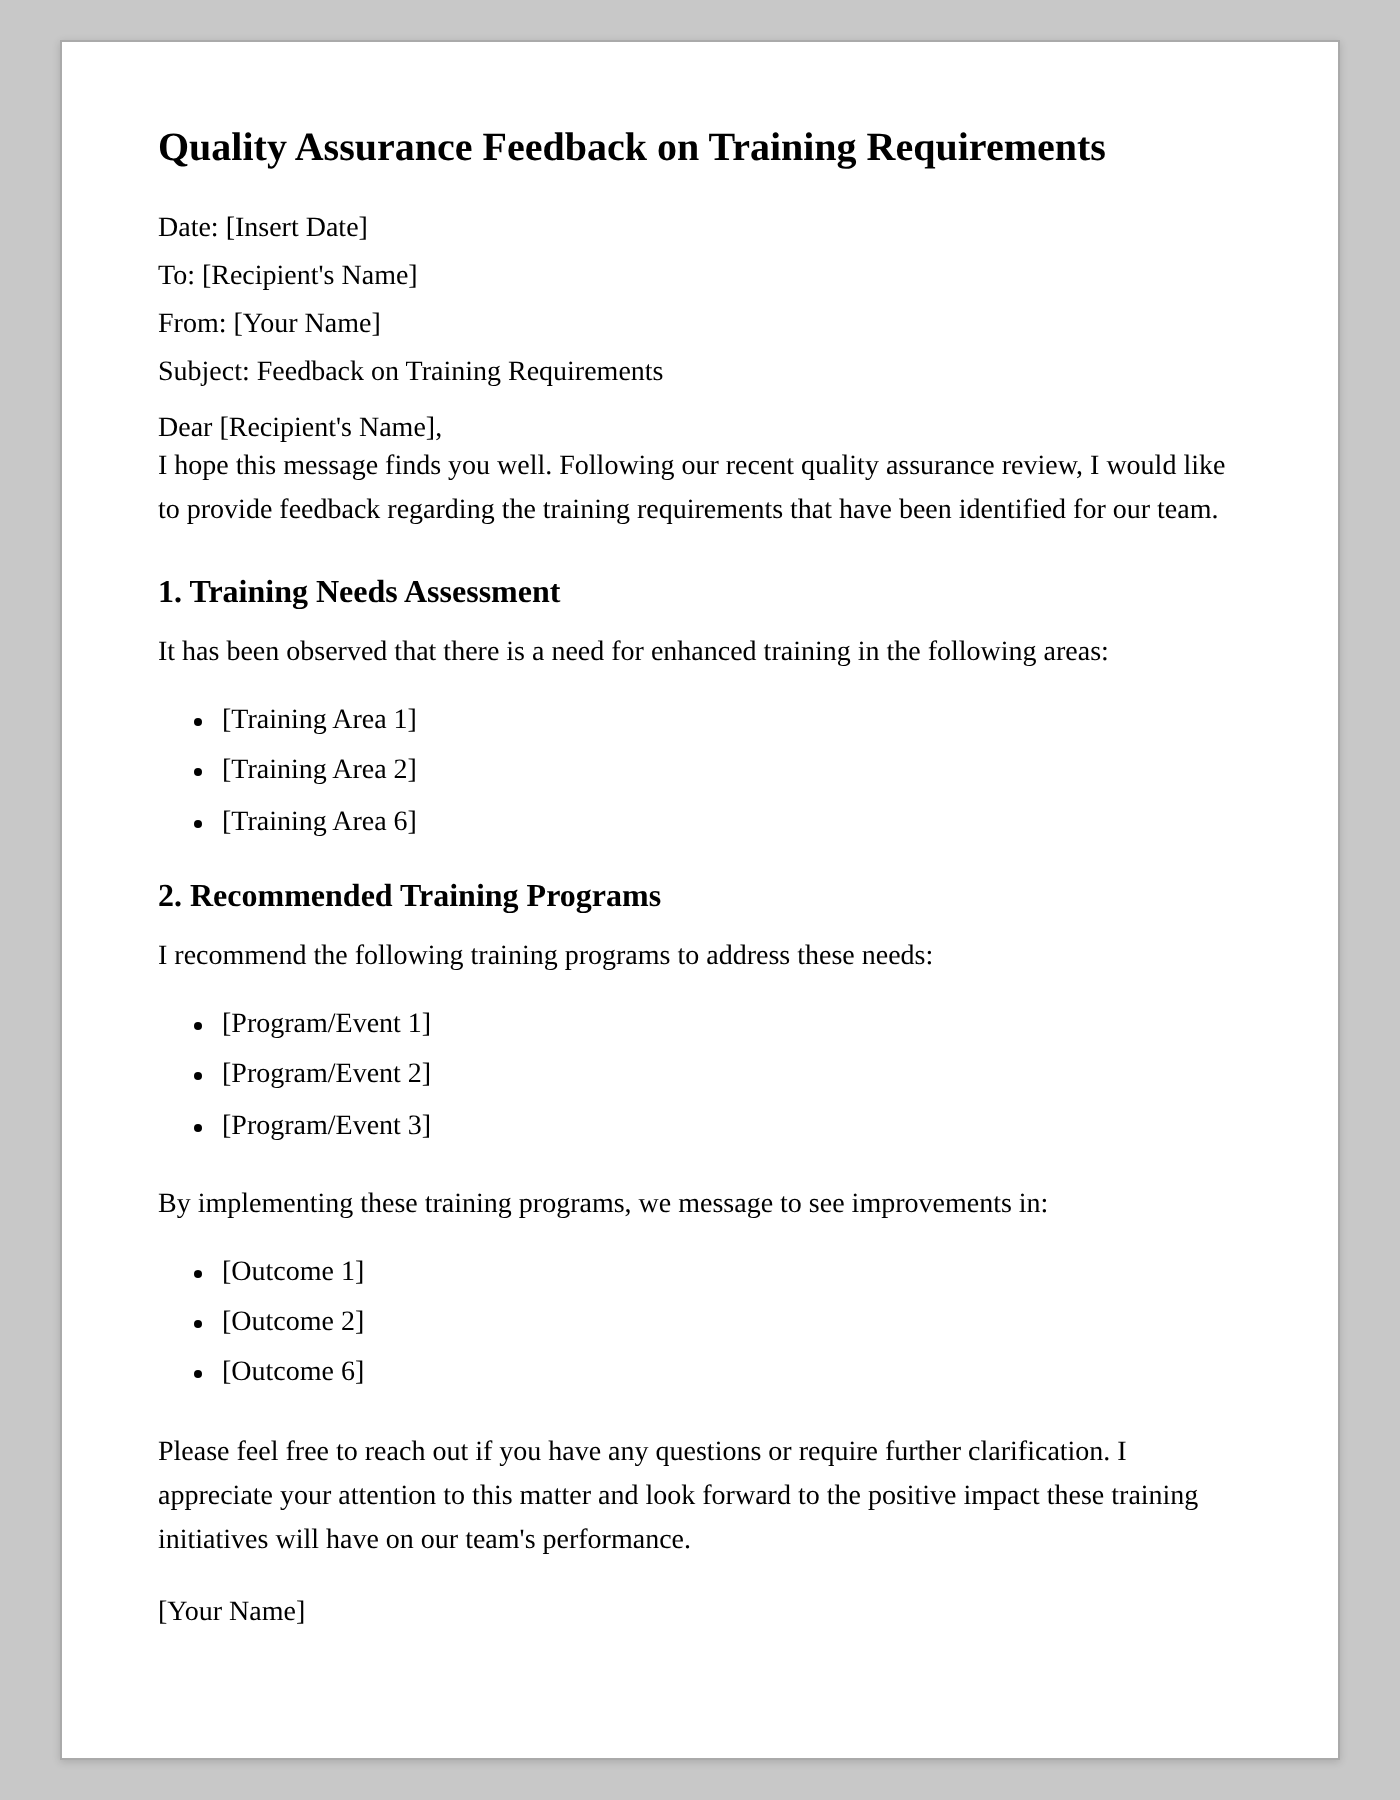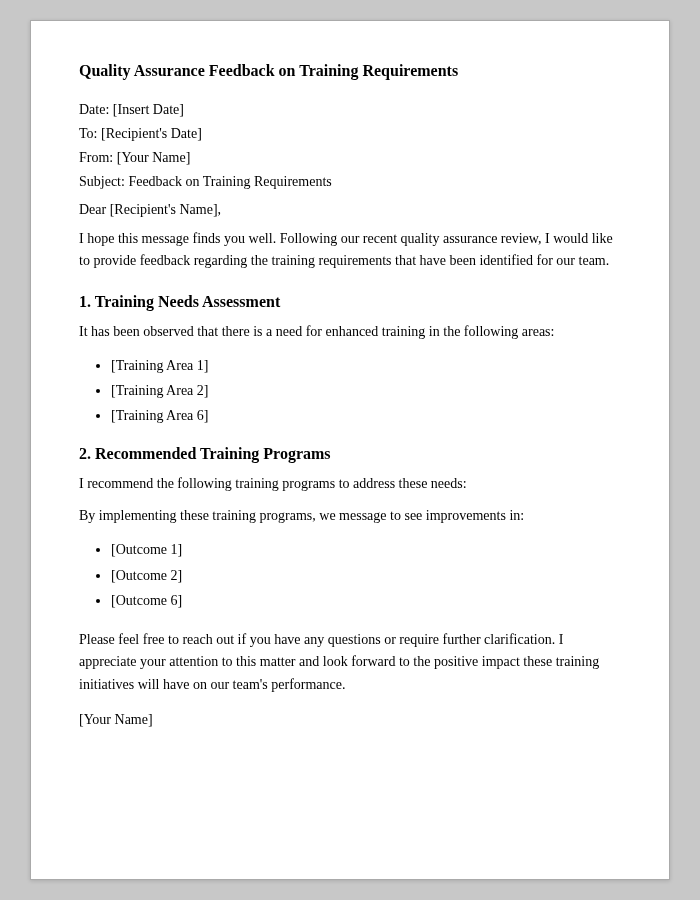--- a/index.html
+++ b/index.html
@@ -21,37 +21,36 @@
     .document-container {
       background-color: #ffffff;
       width: 640px;
       min-height: 860px;
       padding: 40px 48px;
       border: 1px solid #aaa;
       box-shadow: 0 1px 4px rgba(0,0,0,0.15);
     }
 
     .doc-title {
-      font-size: 16px;
+      font-size: 20px;
       font-weight: bold;
       margin-bottom: 20px;
       line-height: 1.3;
       font-family: Georgia, serif;
     }
 
     .meta-line {
       font-size: 14px;
       margin-bottom: 8px;
       font-family: Georgia, serif;
     }
 
     .greeting {
       font-size: 14px;
       margin-top: 12px;
-      margin-bottom: 10px;
       font-family: Georgia, serif;
     }
 
     .intro-para {
       font-size: 14px;
       line-height: 1.6;
       margin-bottom: 20px;
       font-family: Georgia, serif;
     }
 
@@ -105,41 +104,46 @@
     }
   </style>
 </head>
 <body>
 
 <div class="document-container">
 
   <h1 class="doc-title">Quality Assurance Feedback on Training Requirements</h1>
 
   <p class="meta-line">Date: [Insert Date]</p>
-  <p class="meta-line">To: [Recipient's Date]</p>
+  <p class="meta-line">To: [Recipient's Name]</p>
   <p class="meta-line">From: [Your Name]</p>
   <p class="meta-line">Subject: Feedback on Training Requirements</p>
 
   <p class="greeting">Dear [Recipient's Name],</p>
 
   <p class="intro-para">I hope this message finds you well. Following our recent quality assurance review, I would like to provide feedback regarding the training requirements that have been identified for our team.</p>
 
   <div class="section-block">
     <h2 class="section-heading">1. Training Needs Assessment</h2>
     <p class="section-para">It has been observed that there is a need for enhanced training in the following areas:</p>
     <ul class="bullet-list">
       <li>[Training Area 1]</li>
       <li>[Training Area 2]</li>
       <li>[Training Area 6]</li>
     </ul>
   </div>
 
   <div class="section-block">
     <h2 class="section-heading">2. Recommended Training Programs</h2>
     <p class="section-para">I recommend the following training programs to address these needs:</p>
+    <ul class="bullet-list">
+      <li>[Program/Event 1]</li>
+      <li>[Program/Event 2]</li>
+      <li>[Program/Event 3]</li>
+    </ul>
   </div>
 
   <div class="section-block">
     <p class="section-para">By implementing these training programs, we message to see improvements in:</p>
     <ul class="bullet-list">
       <li>[Outcome 1]</li>
       <li>[Outcome 2]</li>
       <li>[Outcome 6]</li>
     </ul>
   </div>

